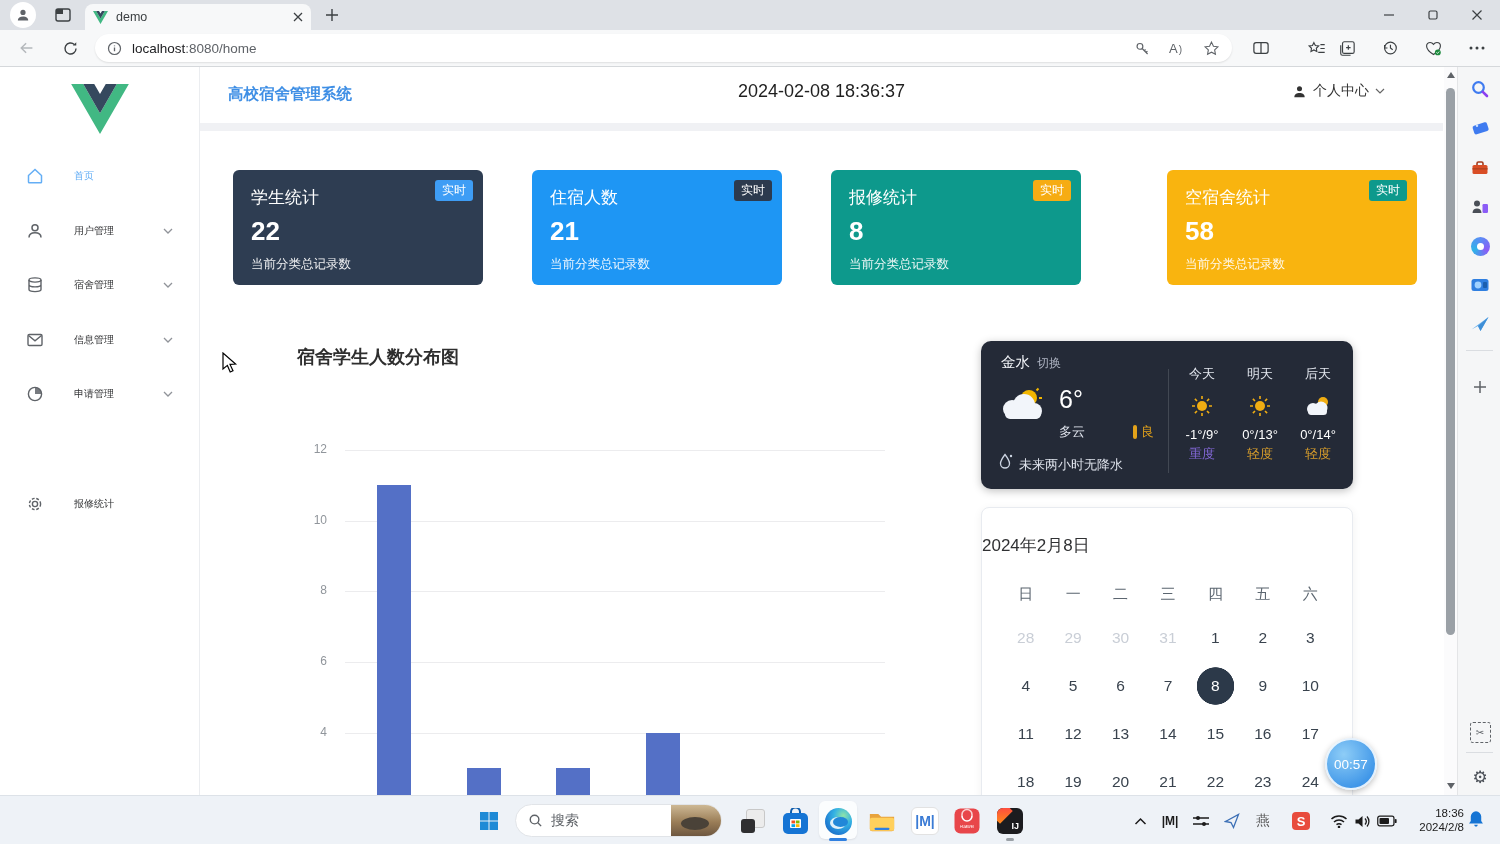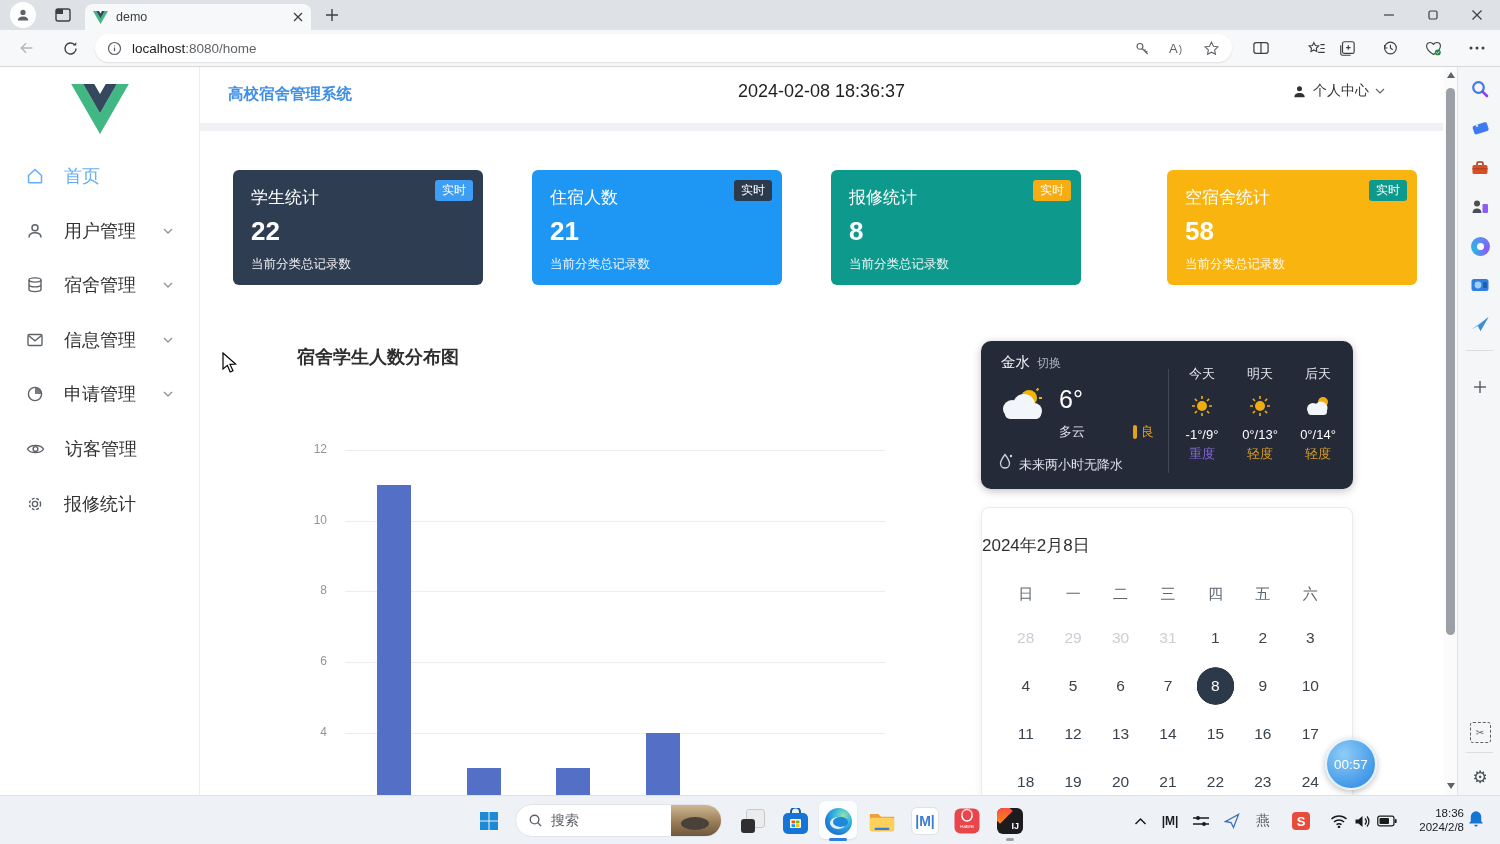--- a/index.html
+++ b/index.html
@@ -13,21 +13,21 @@
   .winbtn{position:absolute;top:0;width:44px;height:30px;display:flex;align-items:center;justify-content:center;color:#3c4043}
   #toolbar{position:absolute;left:0;top:30px;width:1500px;height:37px;background:#f7f8f9;border-bottom:1px solid #d5d8db;box-sizing:border-box}
   #addressbar{position:absolute;left:95px;top:4px;width:1137px;height:28px;background:#fff;border-radius:14px;box-shadow:0 1px 2px rgba(0,0,0,.1);display:flex;align-items:center;padding:0 12px;box-sizing:border-box}
   .url-host{font-size:13.5px;color:#202124;margin-left:10px}
   .url-rest{font-size:13.5px;color:#5f6368}
   .tbicon{position:absolute;top:4px;width:30px;height:28px;display:flex;align-items:center;justify-content:center}
   
   #viewport{position:absolute;left:0;top:67px;width:1500px;height:728px;background:#fff;overflow:hidden}
   #app-sidebar{position:absolute;left:0;top:0;width:200px;height:728px;background:#fff;border-right:1px solid #ebedf0;box-sizing:border-box}
   .nav-item{position:absolute;left:0;width:199px;height:44px;display:flex;align-items:center;padding-left:26px;box-sizing:border-box;cursor:pointer}
-  .nav-label{font-size:18px;color:#303133;margin-left:20px;flex:1}
+  .nav-label{font-size:10px;color:#303133;margin-left:30px;flex:1}
   .nav-item.active .nav-label{color:#64aef5}
   .nav-chevron{margin-right:26px;color:#909399}
   #app-header{position:absolute;left:200px;top:0;width:1243px;height:56px;background:#fff}
   #brand{position:absolute;left:28px;top:17px;font-size:15.5px;font-weight:bold;color:#3f8fe5}
   #headertime{position:absolute;left:0;top:14px;width:1243px;text-align:center;font-size:18px;color:#1f1f1f}
   #usermenu{position:absolute;left:1092px;top:15px;display:flex;align-items:center;gap:6px;cursor:pointer}
   #usermenu .um-label{font-size:14px;color:#333}
   #band{position:absolute;left:200px;top:56px;width:1243px;height:8px;background:#f0f1f4}
   
   .stat-card{position:absolute;top:103px;width:250px;height:115px;border-radius:6px;color:#fff}
@@ -260,27 +260,20 @@
       </div>
       <div class="nav-item" style="top:305px">
         <svg width="18" height="18" viewBox="0 0 18 18">
             <circle cx="9" cy="9" r="6.6" fill="none" stroke="#5f6368" stroke-width="1.4"></circle>
             <path d="M9 9V2.4A6.6 6.6 0 0 1 15.6 9z" fill="#5f6368" opacity=".85"></path>
           </svg>
         <span class="nav-label">申请管理</span>
         <svg class="nav-chevron" width="10" height="6" viewBox="0 0 10 6">
             <path d="M1 1l4 4 4-4" fill="none" stroke="#909399" stroke-width="1.3"></path>
           </svg>
-      </div>
-      <div class="nav-item" style="top:360px">
-        <svg width="19" height="18" viewBox="0 0 19 18">
-            <path d="M1.5 9C4.2 4.3 14.8 4.3 17.5 9c-2.7 4.7-13.3 4.7-16 0z" fill="none" stroke="#5f6368" stroke-width="1.4"></path>
-            <circle cx="9.5" cy="9" r="2.4" fill="none" stroke="#5f6368" stroke-width="1.4"></circle>
-          </svg>
-        <span class="nav-label">访客管理</span>
       </div>
       <div class="nav-item" style="top:415px">
         <svg width="18" height="18" viewBox="0 0 18 18">
             <circle cx="9" cy="9" r="2.6" fill="none" stroke="#5f6368" stroke-width="1.4"></circle>
             <circle cx="9" cy="9" r="5.6" fill="none" stroke="#5f6368" stroke-width="1.4" stroke-dasharray="2.8 1.7"></circle>
           </svg>
         <span class="nav-label">报修统计</span>
       </div>
     </aside>
 

